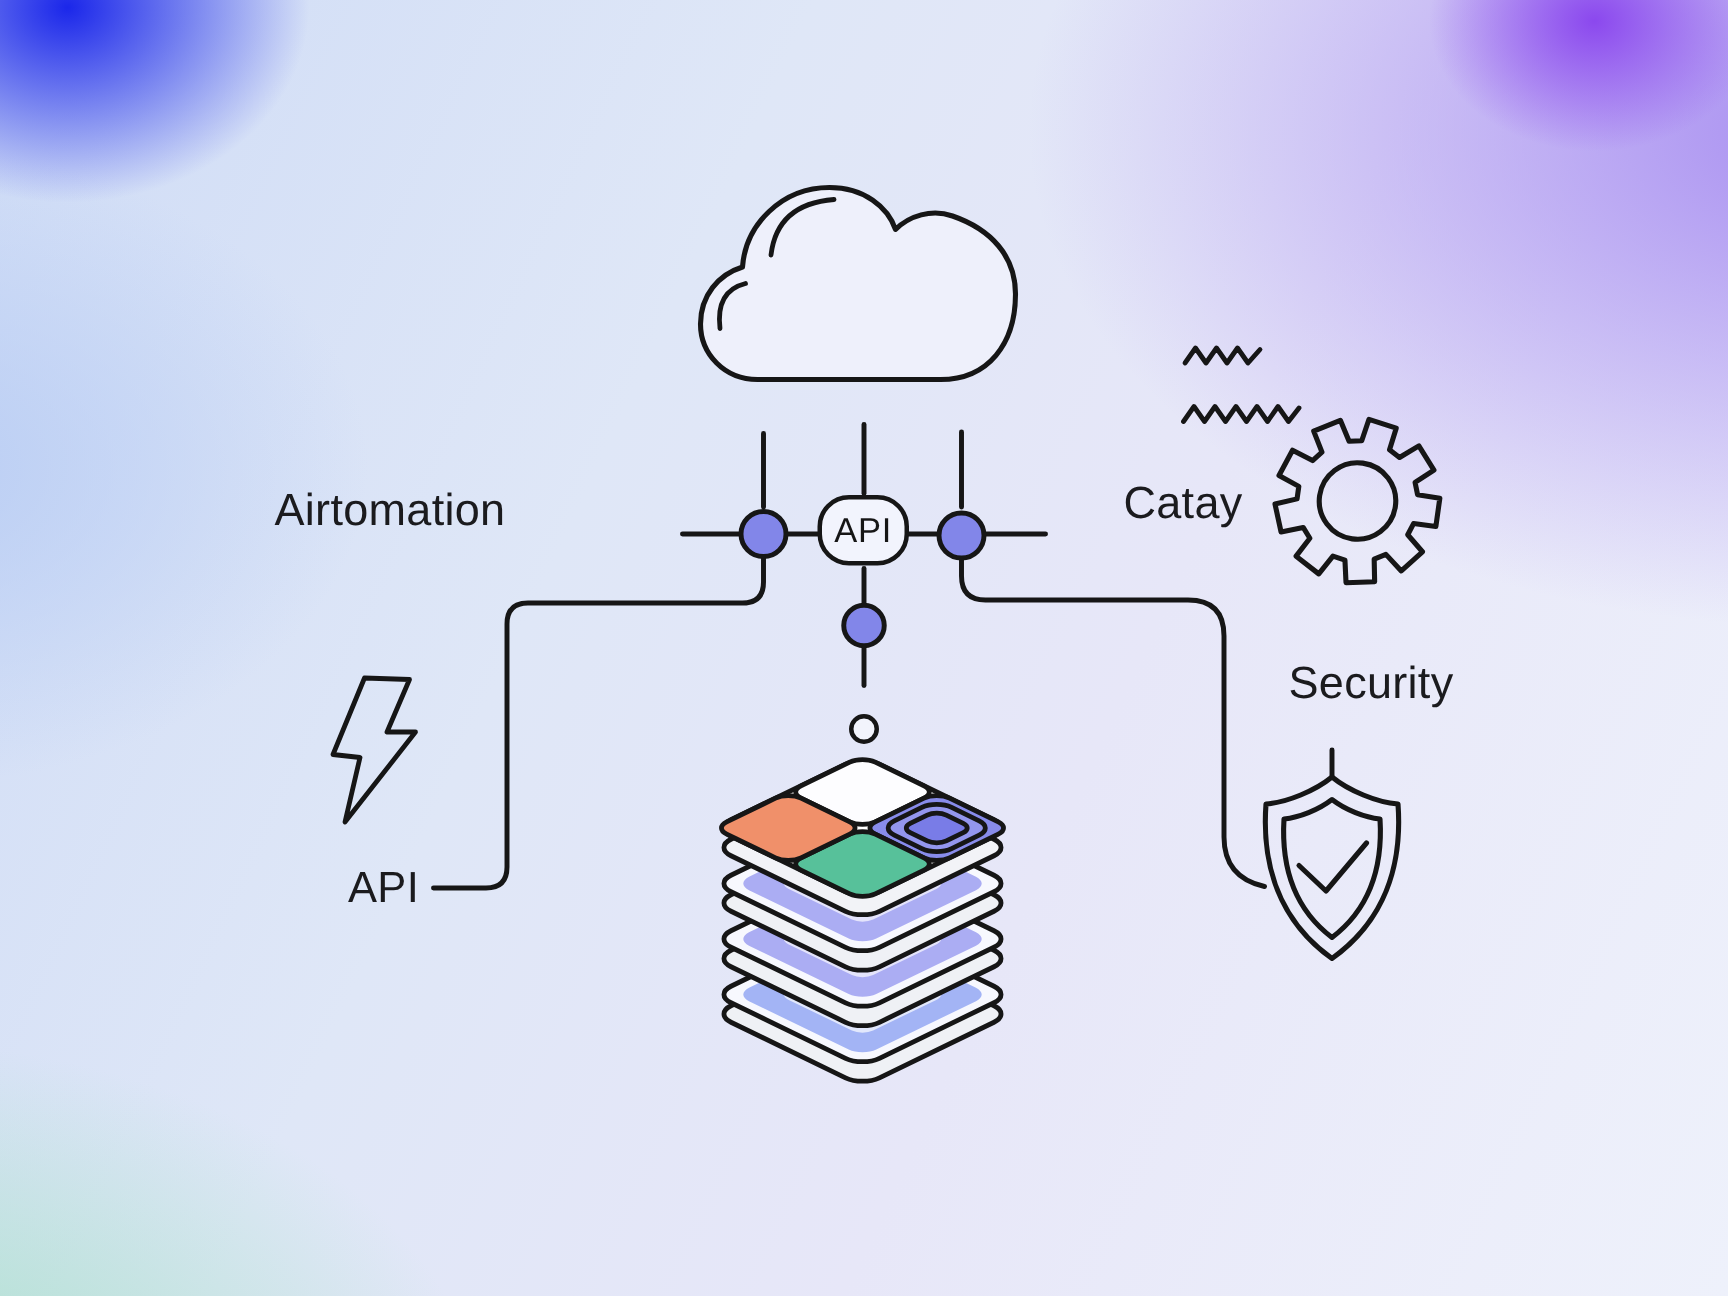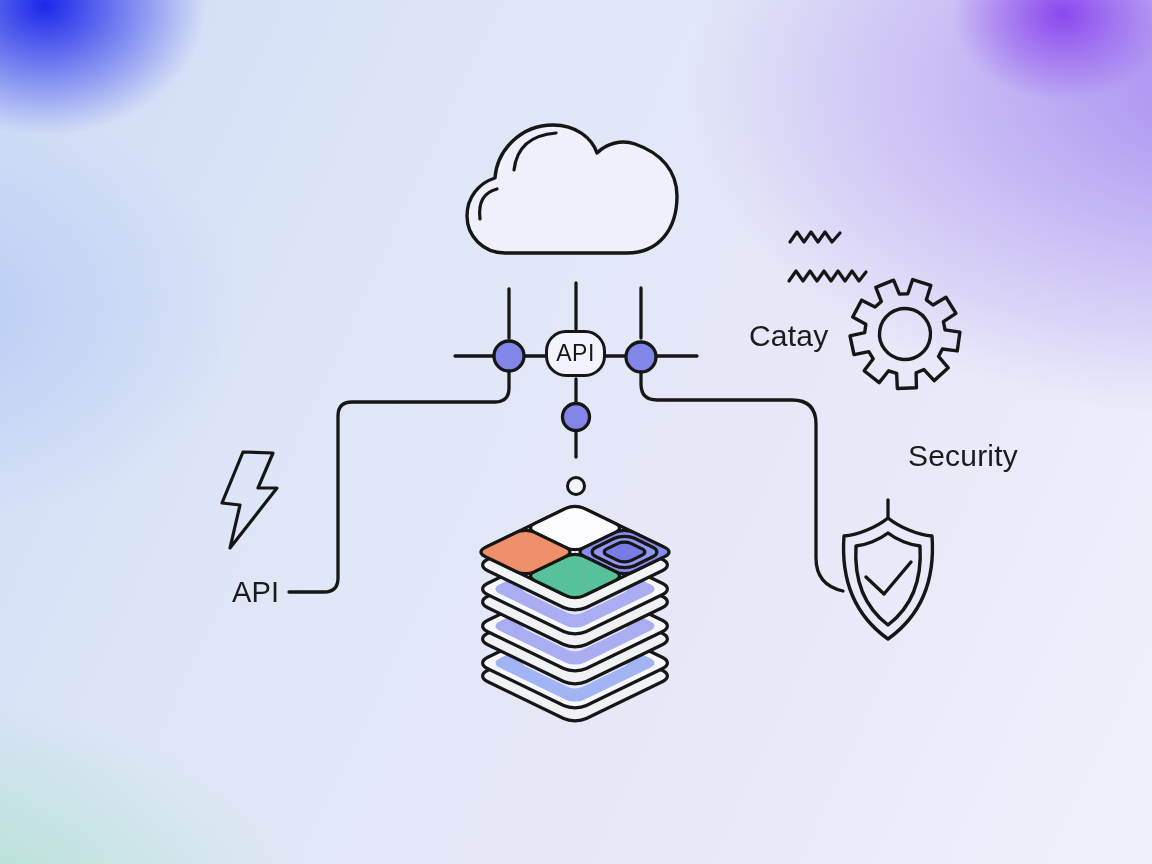--- a/index.html
+++ b/index.html
@@ -123,20 +123,21 @@
           <rect x="0" y="-70" width="70" height="70" rx="12" vector-effect="non-scaling-stroke" fill="#888ceb"></rect>
           <rect x="0" y="0" width="70" height="70" rx="12" vector-effect="non-scaling-stroke" fill="#57c19a"></rect>
           <rect x="-70" y="0" width="70" height="70" rx="12" vector-effect="non-scaling-stroke" fill="#f0906a"></rect>
           <rect x="8" y="-62" width="54" height="54" rx="14" fill="#9396ee" vector-effect="non-scaling-stroke"></rect>
           <rect x="18" y="-52" width="34" height="34" rx="9" vector-effect="non-scaling-stroke" fill="#797ce7"></rect>
         </g>
       </g>
     </g>
   </svg>
 
+  <div class="label" style="left:183px;top:324px">Airtomation</div>
   <div class="label" style="left:749px;top:319px">Catay</div>
-  <div class="label" style="left:908px;top:439px">Security</div>
+  <div class="label" style="left:859px;top:439px">Security</div>
   <div class="label" style="left:232px;top:576px;font-size:29px">API</div>
 
   <div class="api-pill">
     <span>API</span>
   </div>
 </div>
 
 </body></html>

